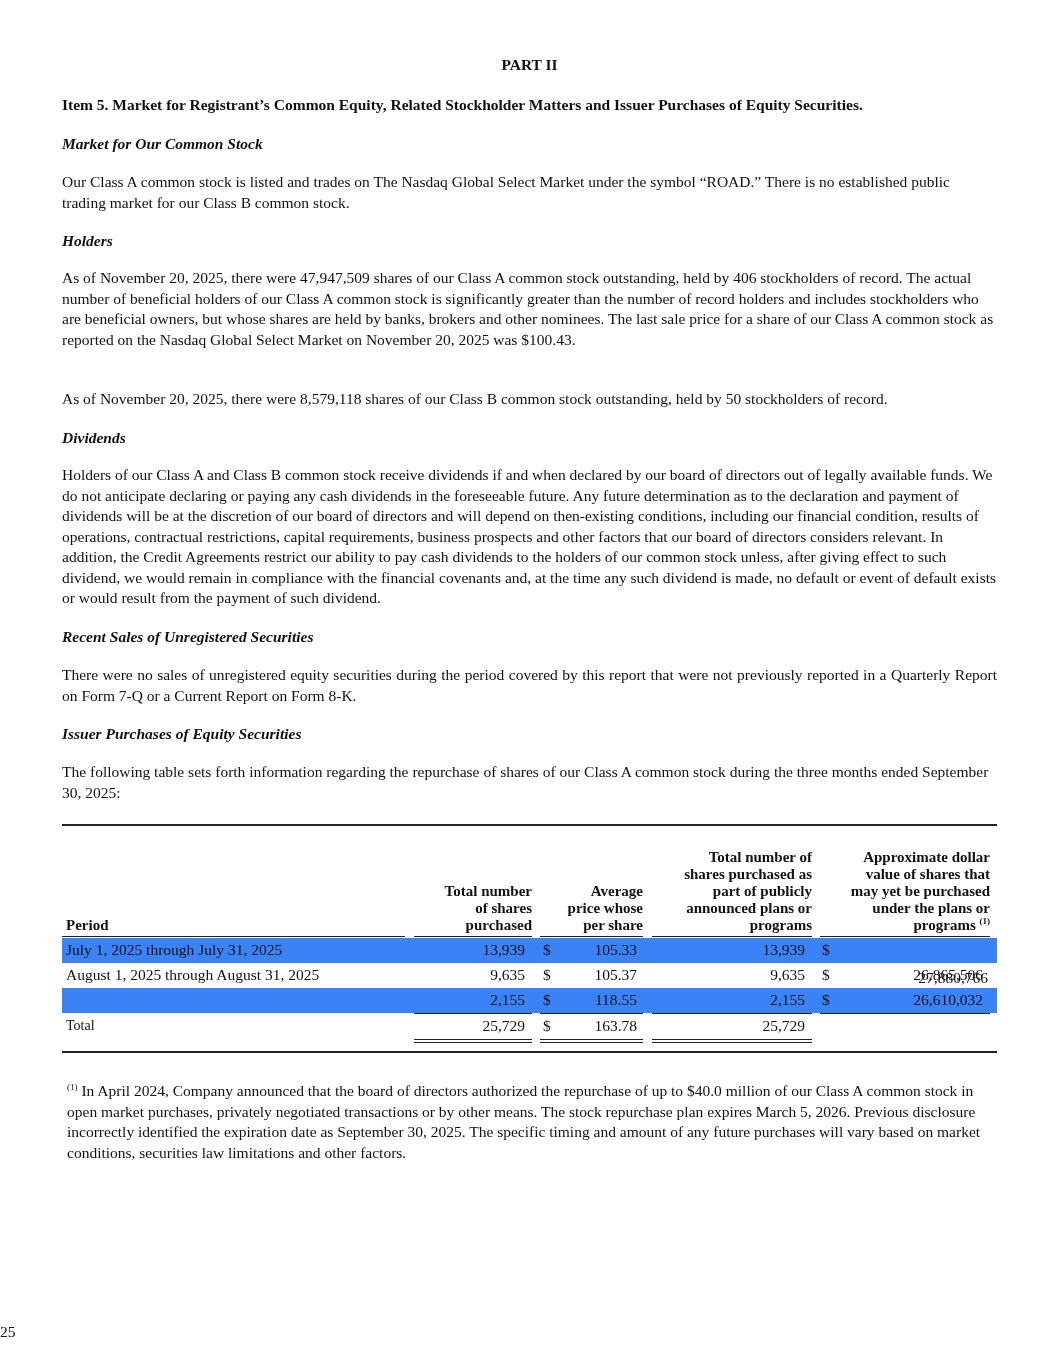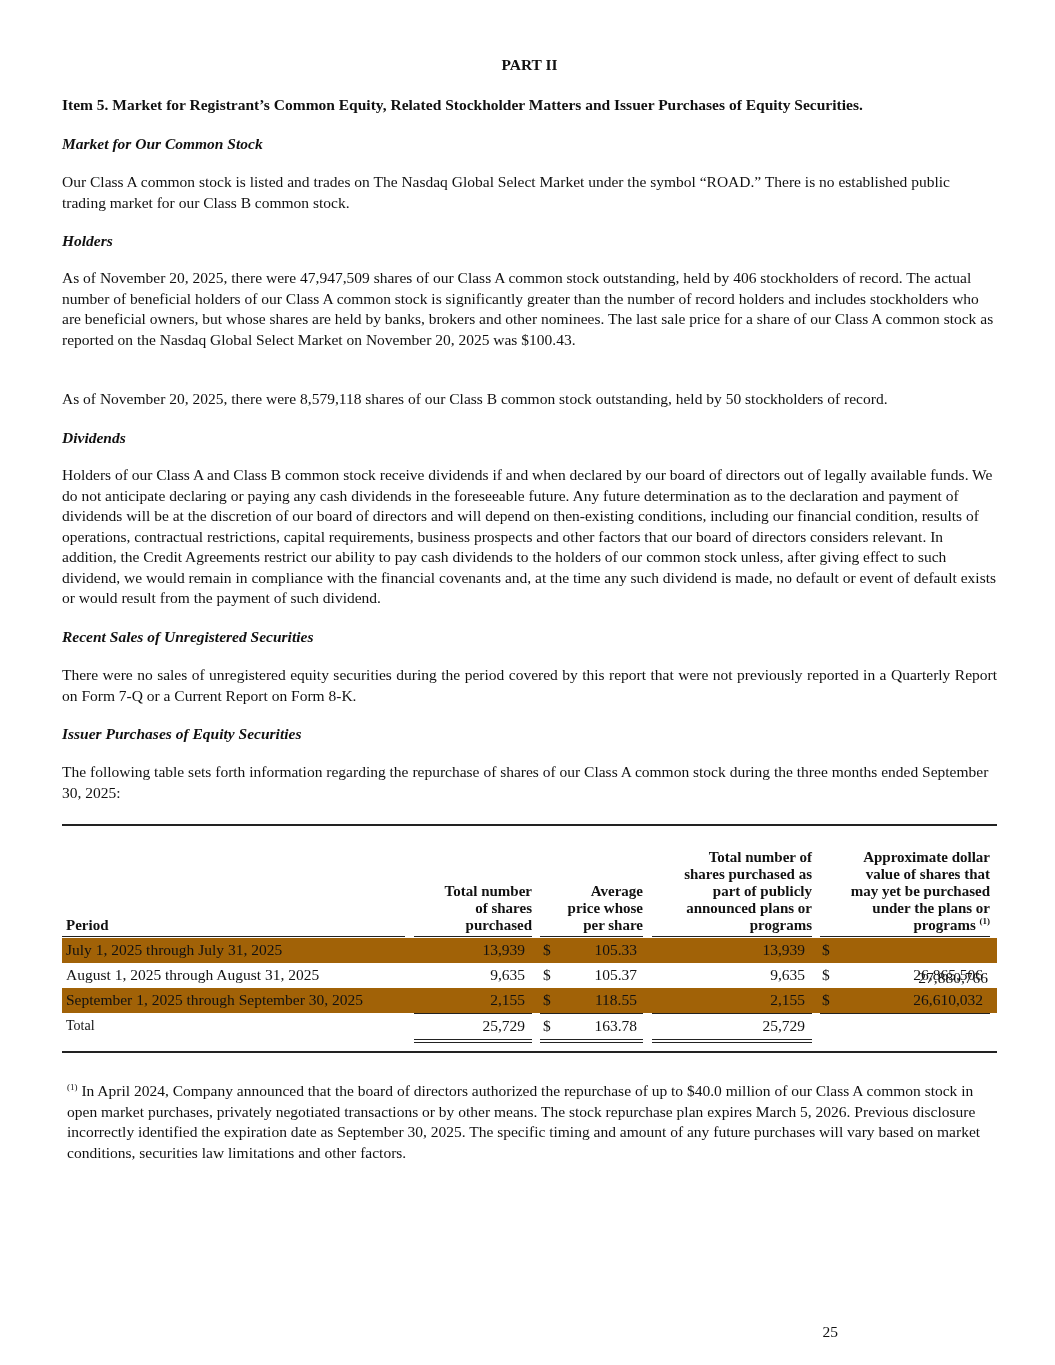--- a/index.html
+++ b/index.html
@@ -16,28 +16,28 @@
   .para { left: 0; width: 935px; }
   .just { text-align: justify; }
 
   
   .tbl { position: absolute; left: 62px; top: 824px; width: 935px; }
   .rule-top { position: absolute; left: 0; top: 0; width: 935px; border-top: 2px solid #222; }
   .rule-bot { position: absolute; left: 0; top: 227px; width: 935px; border-top: 2px solid #222; }
   .hdr { position: absolute; font-weight: bold; text-align: right; line-height: 17px; font-size: 15px; }
   .hdr-line { position: absolute; top: 112px; border-top: 1.5px solid #222; }
   .row { position: absolute; left: 0; width: 935px; height: 25px; }
-  .row.hl { background: #a16207; }
+  .row.hl { background: #3b82f6; }
   .cell { position: absolute; top: 2px; white-space: nowrap; }
   .r { text-align: right; }
   .sub-line { position: absolute; border-top: 1.5px solid #222; }
   .dbl-line { position: absolute; border-top: 1.2px solid #222; border-bottom: 1.2px solid #222; height: 2px; }
   sup { font-size: 9px; line-height: 0; vertical-align: 6px; }
   .footnote { position: absolute; left: 67px; top: 1081px; width: 925px; }
-  .pagenum { position: absolute; left: 0; width: 838px; top: 1322px; text-align: right; }
+  .pagenum { position: absolute; left: 0; width: 838px; top: 1322px; text-align: left; }
 </style>
 </head>
 <body>
 
 <div class="page">
   <div class="abs part">PART II</div>
   <div class="abs item">Item 5. Market for Registrant’s Common Equity,  Related Stockholder Matters and Issuer Purchases of Equity Securities.</div>
 
   <div class="abs sub" style="top:134px;left:0;">Market for Our Common Stock</div>
   <div class="abs para" style="top:172px;">Our Class A common stock is listed and trades on The Nasdaq Global Select Market under the symbol “ROAD.” There is no established public trading market for our Class B common stock.</div>
@@ -105,21 +105,20 @@
     <div class="cell" style="left:4px;">August 1, 2025 through August 31, 2025</div>
     <div class="cell r" style="right:472px;">9,635</div>
     <div class="cell" style="left:481px;">$</div>
     <div class="cell r" style="right:360px;">105.37</div>
     <div class="cell r" style="right:192px;">9,635</div>
     <div class="cell" style="left:760px;">$</div>
     <div class="cell r" style="right:14px;">26,865,506</div>
   </div>
 
   <div class="row hl" style="top:164px;">
-    <div class="cell" style="left:4px;">September 1, 2025 through September 30, 2025</div>
     <div class="cell r" style="right:472px;">2,155</div>
     <div class="cell" style="left:481px;">$</div>
     <div class="cell r" style="right:360px;">118.55</div>
     <div class="cell r" style="right:192px;">2,155</div>
     <div class="cell" style="left:760px;">$</div>
     <div class="cell r" style="right:14px;">26,610,032</div>
   </div>
 
   <div class="sub-line" style="top:189px;left:352px;width:118px;"></div>
   <div class="sub-line" style="top:189px;left:478px;width:103px;"></div>

